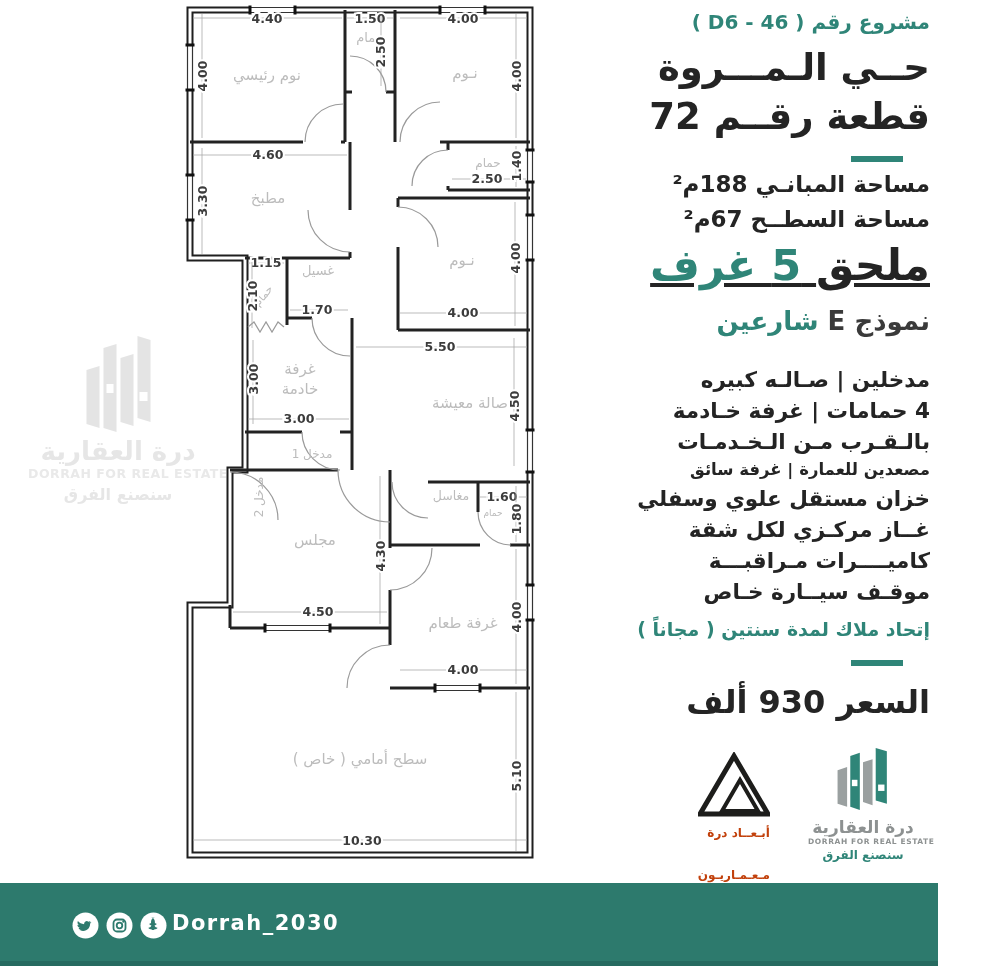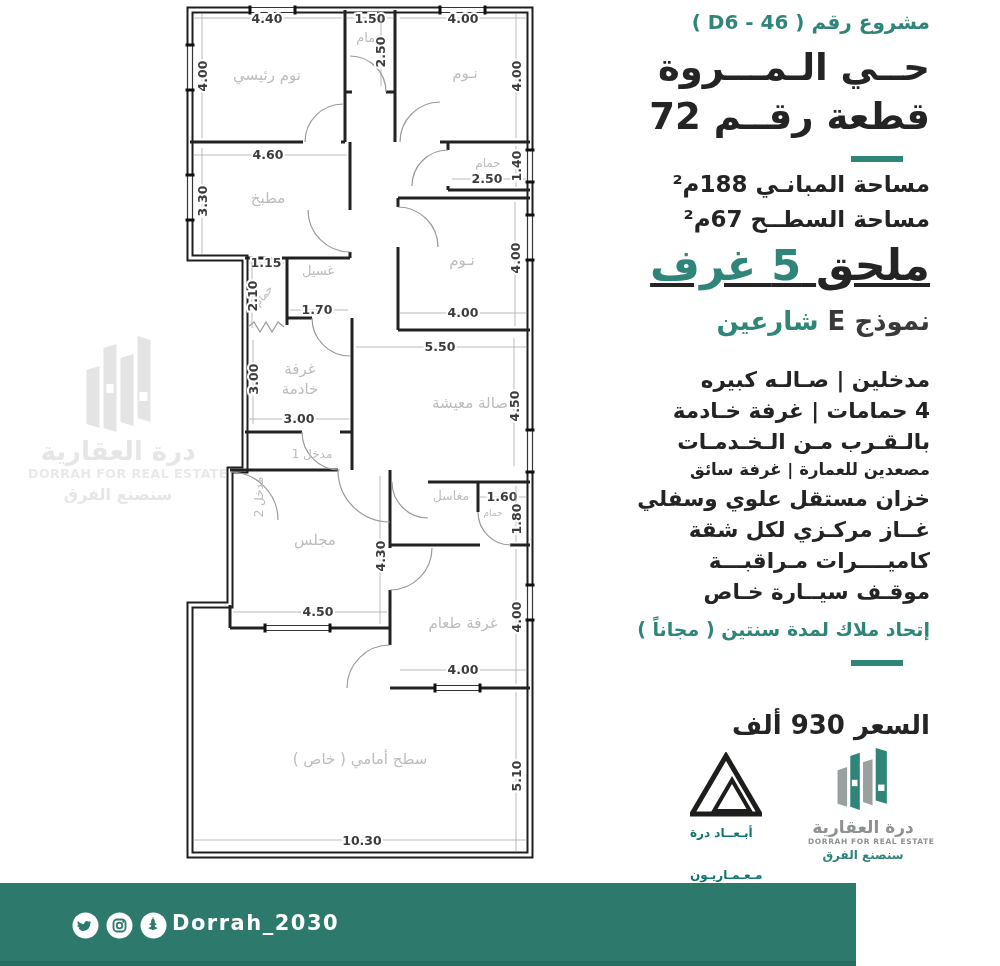--- a/index.html
+++ b/index.html
@@ -25,36 +25,36 @@
   .div2{top:660px;}
   .specs{position:absolute;top:167px;right:0;font-size:23px;font-weight:bold;line-height:35px;white-space:nowrap;}
   .annex{position:absolute;top:240px;right:0;font-size:43px;font-weight:bold;white-space:nowrap;text-decoration:underline;}
   .annex .teal{color:var(--accent);}
   .model{position:absolute;top:306px;right:0;font-size:26px;font-weight:bold;white-space:nowrap;color:#3a3a3a;}
   .model .teal{color:var(--accent);font-weight:bold;}
   .features{position:absolute;top:352px;right:0;white-space:nowrap;margin-top:12px;}
   .features .lg{font-size:21.5px;font-weight:bold;line-height:31px;}
   .features .md{font-size:16.5px;font-weight:bold;line-height:26px;}
   .union-note{position:absolute;top:618px;right:0;font-size:19px;font-weight:bold;color:var(--accent);white-space:nowrap;margin-left:43px;}
-  .price{position:absolute;top:710px;right:0;font-size:26px;font-weight:bold;white-space:nowrap;margin-left:28px;}
-  
-  .abaad{position:absolute;top:752px;left:690px;width:80px;text-align:left;color:#0f766e;}
+  .price{position:absolute;top:683px;right:0;font-size:32px;font-weight:bold;white-space:nowrap;margin-left:28px;}
+  
+  .abaad{position:absolute;top:752px;left:690px;width:80px;text-align:right;color:#c2410c;}
   .abaad .l1{font-size:12px;font-weight:bold;margin-top:4px;white-space:nowrap;}
   .abaad .l2{font-size:12px;font-weight:bold;letter-spacing:2px;white-space:nowrap;margin-top:28px;}
   .dorrah{position:absolute;top:748px;left:808px;width:110px;text-align:center;}
   .dorrah .ar{font-size:17px;font-weight:bold;color:#8d9191;margin-top:3px;white-space:nowrap;}
   .dorrah .en{font-size:7.5px;font-weight:bold;color:#8d9191;letter-spacing:.6px;white-space:nowrap;}
   .dorrah .slogan{font-size:12px;font-weight:bold;color:var(--accent);margin-top:2px;white-space:nowrap;}
   
   .watermark{position:absolute;top:336px;left:28px;width:180px;text-align:center;pointer-events:none;}
   .watermark .ar{font-size:26px;font-weight:bold;color:#e6e6e6;white-space:nowrap;}
   .watermark .en{font-size:12.5px;font-weight:bold;color:#e9e9e9;letter-spacing:.5px;white-space:nowrap;}
   .watermark .slogan{font-size:16px;font-weight:bold;color:#e6e6e6;margin-top:4px;white-space:nowrap;}
   
-  .footer{position:absolute;left:0;bottom:0;width:856px;height:83px;background:var(--footer);}
+  .footer{position:absolute;left:0;bottom:0;width:938px;height:83px;background:var(--footer);}
   .footer .edge{position:absolute;left:0;bottom:0;width:100%;height:5px;background:#266a60;}
   .social{position:absolute;left:72px;top:29px;display:flex;gap:7px;}
   .handle{position:absolute;left:172px;top:28px;color:#fff;font-size:21px;font-weight:bold;letter-spacing:1.5px;}
   
   text{font-family:"DejaVu Sans","Liberation Sans",sans-serif;}
   .room-label{fill:#bcbcbc;}
   .dim-label{fill:#3c3c3c;font-weight:bold;paint-order:stroke;stroke:#ffffff;stroke-width:4px;}
 </style>
 </head>
 <body>

